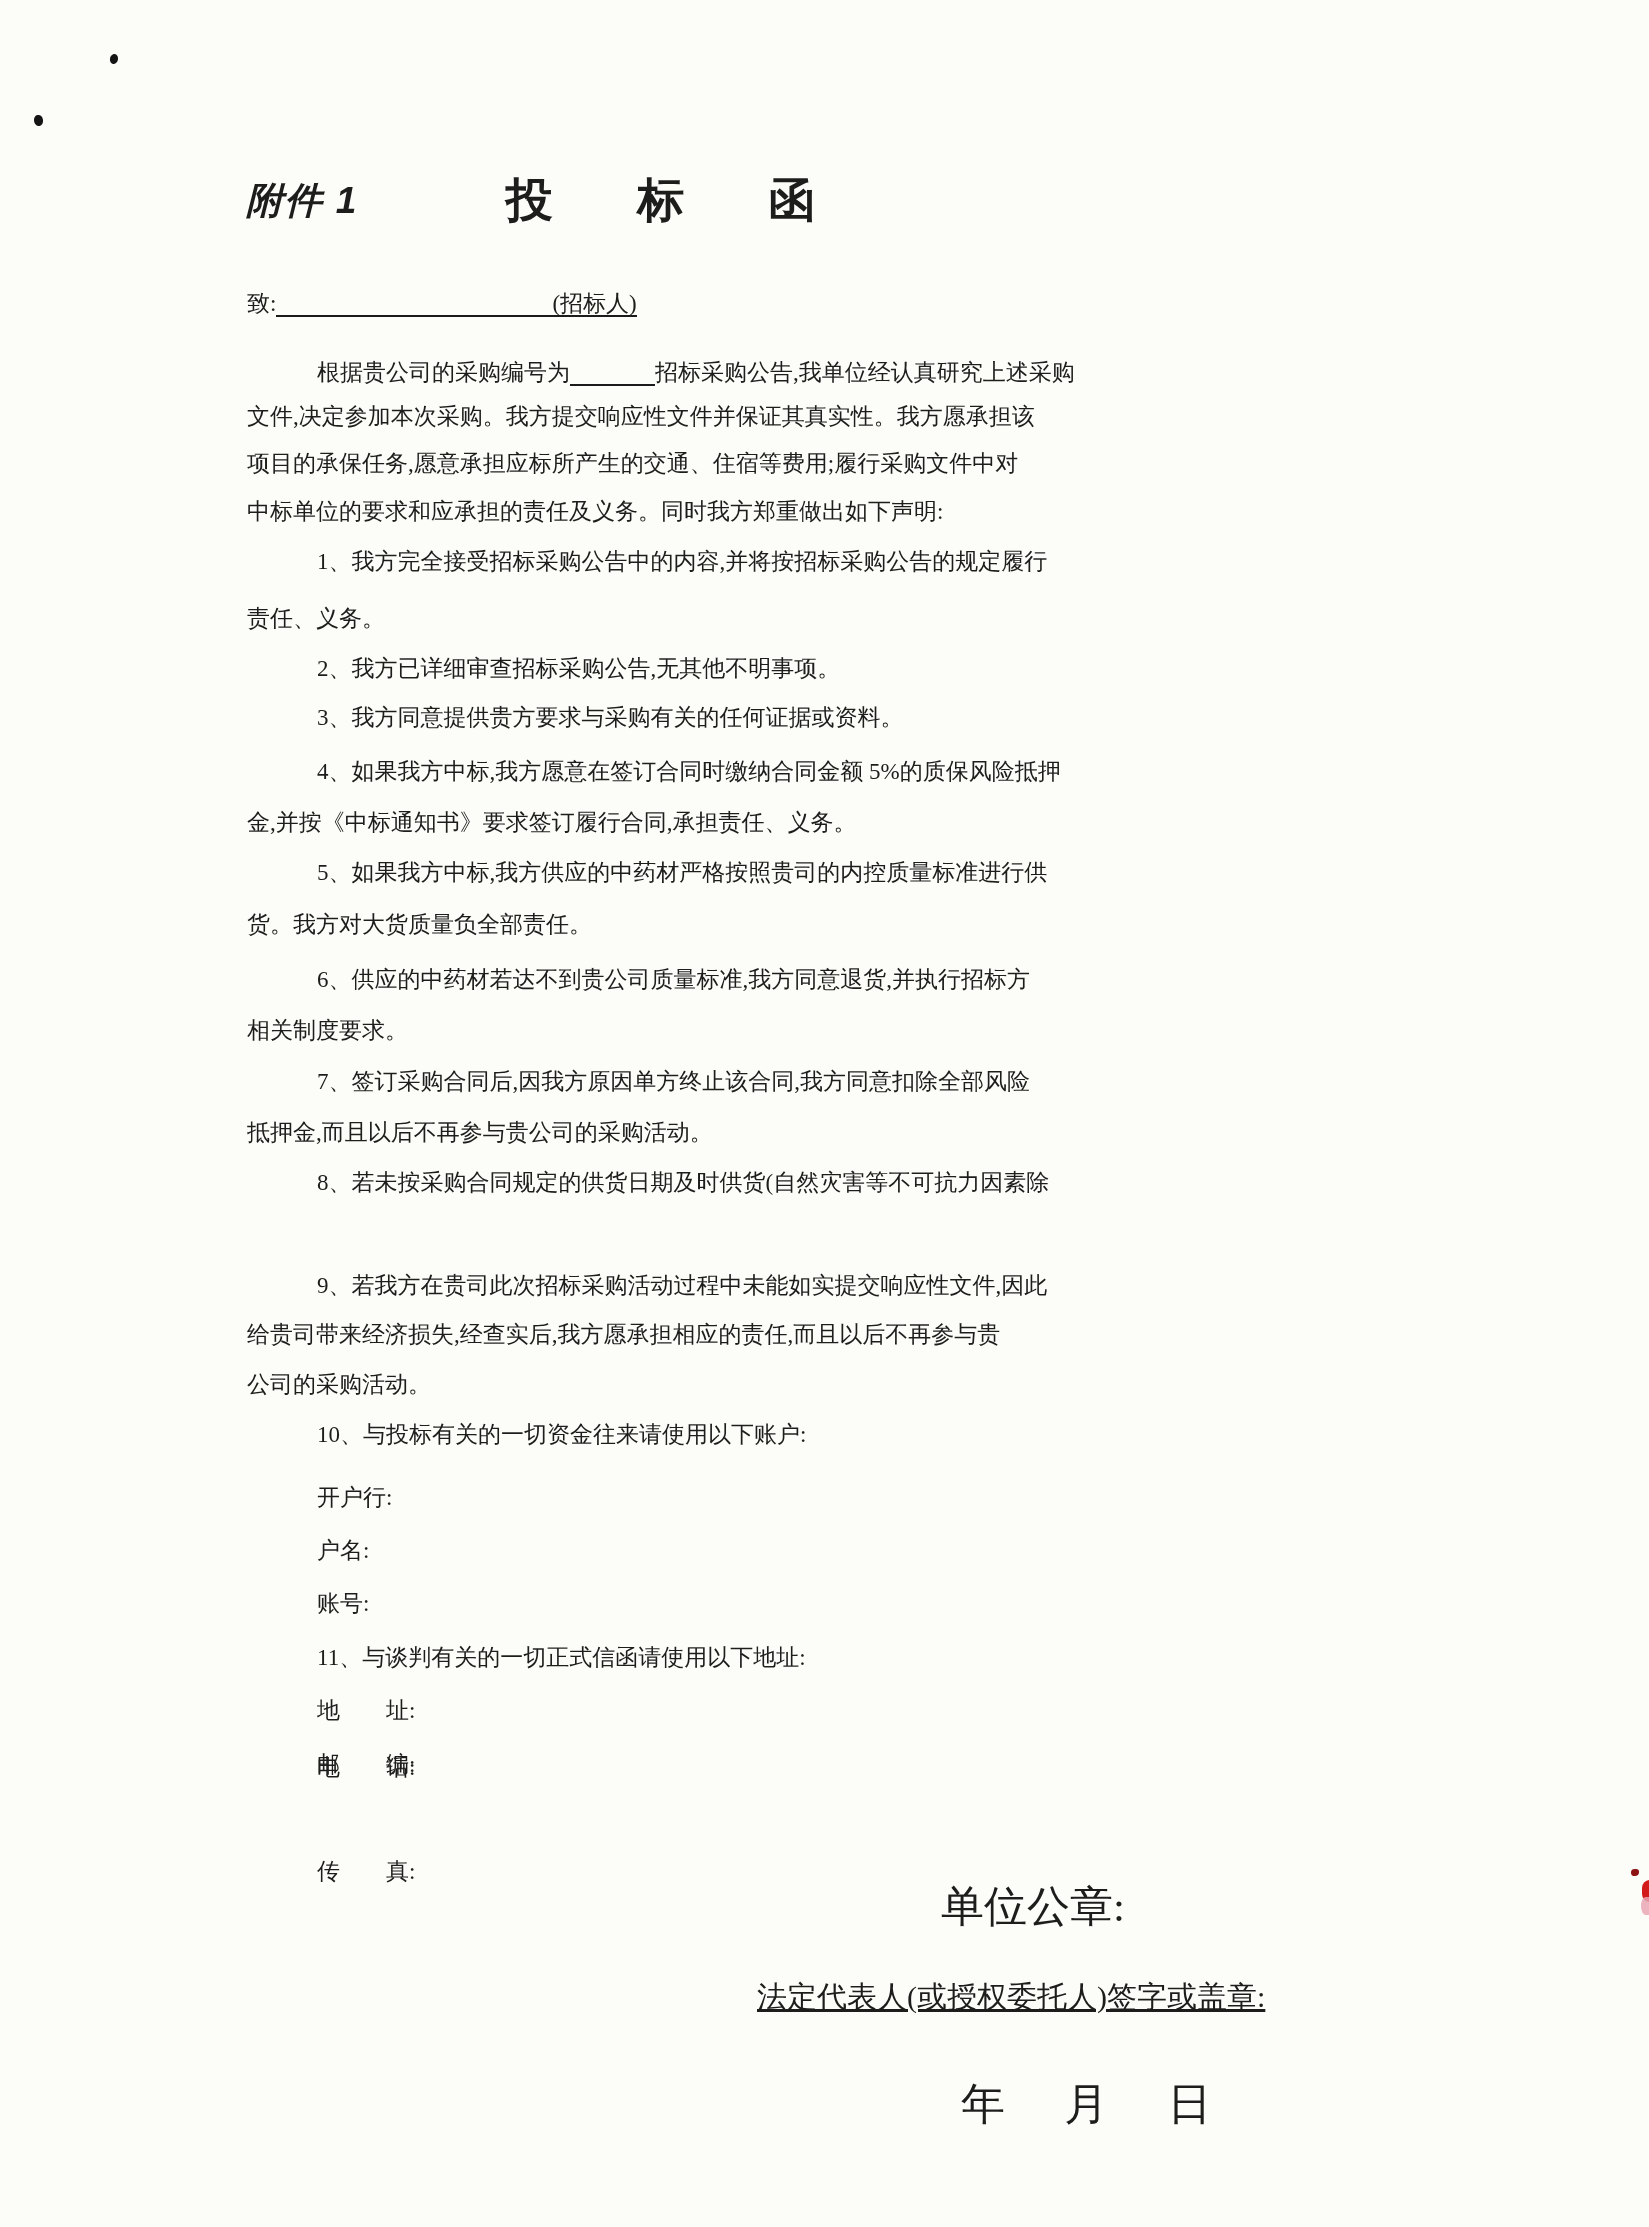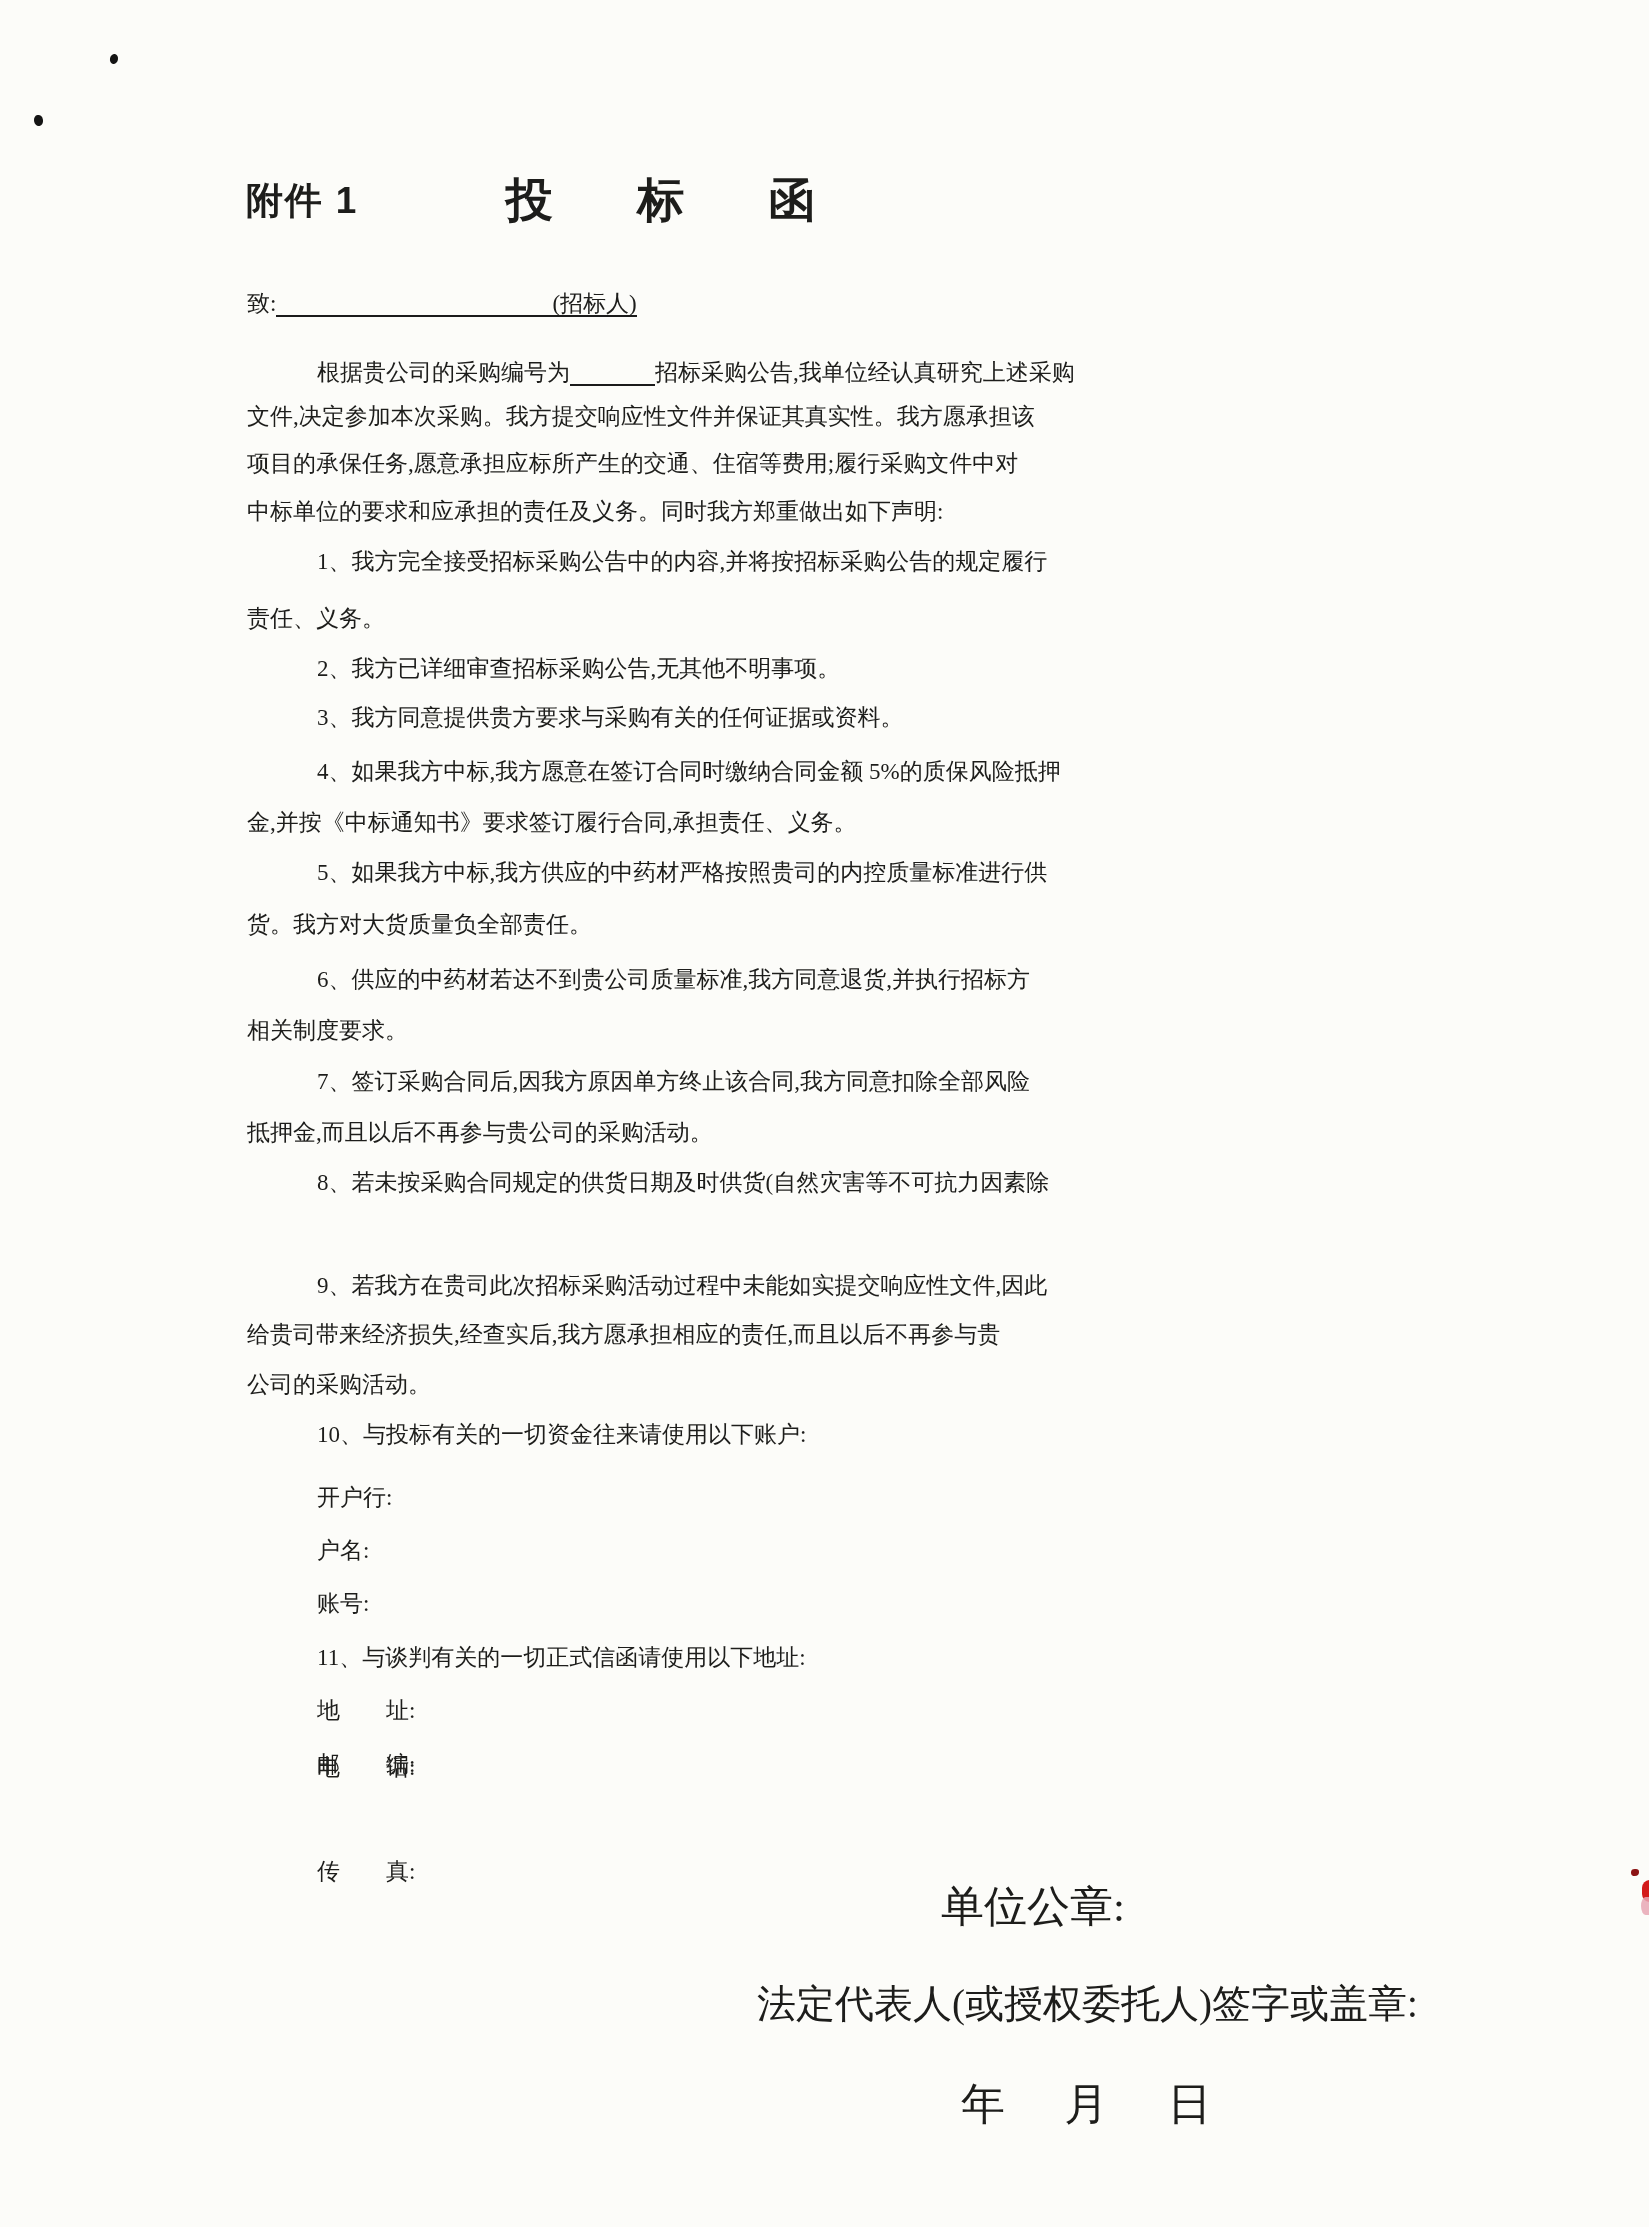--- a/index.html
+++ b/index.html
@@ -10,20 +10,21 @@
     background:#fcfcf9;
     overflow:hidden;
     font-family:"Liberation Serif","DejaVu Serif",serif;
     color:#1d1d1b;
   }
   .attach{
     position:absolute;left:246px;top:182px;
     font-family:"Liberation Sans","DejaVu Sans",sans-serif;
     font-weight:bold;font-size:37px;line-height:1;
     letter-spacing:1.8px;
+    font-style:italic;
   }
   .title{
     position:absolute;left:0;top:175px;width:1340px;
     text-align:center;
     font-family:"Liberation Sans","DejaVu Sans",sans-serif;
     font-weight:bold;font-size:47px;line-height:1.05;
     letter-spacing:18.7px;
   }
   .line{
     position:absolute;left:247px;width:1230px;
@@ -34,21 +35,21 @@
     display:inline-block;
     border-bottom:2.7px solid #1b1b1b;
     line-height:1.0;
   }
   .blank{
     display:inline-block;
     border-bottom:2.7px solid #1b1b1b;
     height:31px;vertical-align:bottom;
   }
   .seal{position:absolute;left:941px;top:1878px;font-size:43px;white-space:nowrap;}
-  .sign{position:absolute;left:757px;top:1977px;font-size:39px;white-space:nowrap;}
+  .sign{position:absolute;left:757px;top:1977px;font-size:30px;white-space:nowrap;text-decoration:underline;}
   .dateline{position:absolute;left:961px;top:2075px;font-size:44px;letter-spacing:7.6px;white-space:nowrap;}
   .speck{position:absolute;background:#141414;border-radius:50%;}
   .speck1{left:110px;top:54px;width:8px;height:9.8px;transform:rotate(12deg);}
   .speck2{left:34px;top:115px;width:8.5px;height:10.7px;transform:rotate(-8deg);}
   .stain-dot{position:absolute;left:1631px;top:1869px;width:7.6px;height:6.7px;background:#8c1414;border-radius:50% 40% 55% 50%;}
   .stain-main{position:absolute;left:1642px;top:1880px;width:8px;height:22px;background:#d31a1a;border-radius:11.6px 0 0 11.6px;}
   .stain-pink{position:absolute;left:1641px;top:1897px;width:9px;height:18px;background:#e8a7b5;border-radius:50% 0 0 50%;opacity:.85;}
 </style>
 </head>
 <body>

